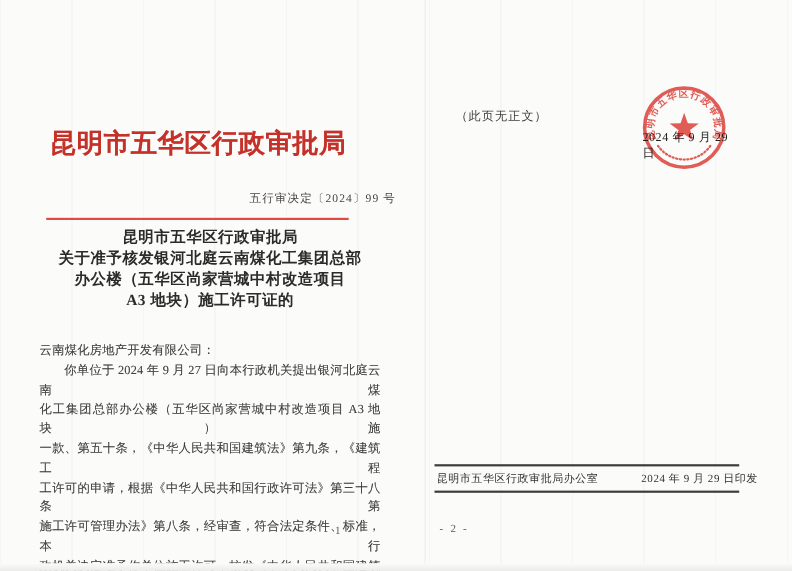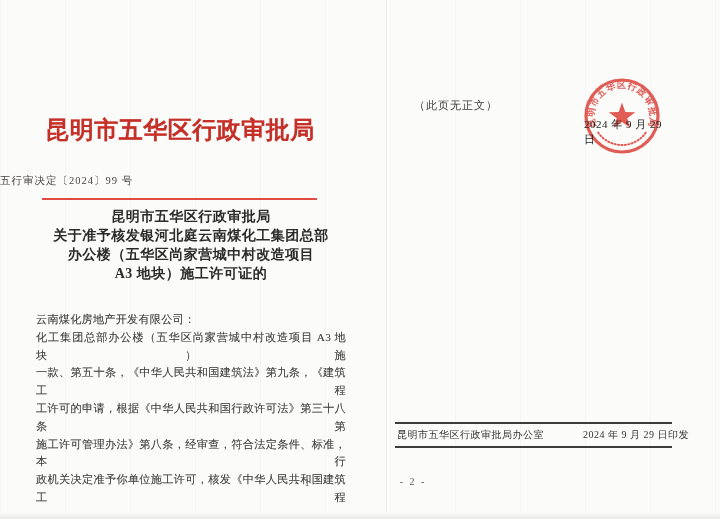--- a/index.html
+++ b/index.html
@@ -17,21 +17,21 @@
   .seam{position:absolute;left:386px;top:0;width:1px;height:519px;background:rgba(120,120,120,0.10);}
   .bottom-shade{position:absolute;left:0;top:512px;width:720px;height:7px;background:linear-gradient(#fbfbfa,#ebebe9);}
 
   
   .agency-header{
     position:absolute;left:0;top:114px;width:360px;text-align:center;
     font-size:24px;font-weight:700;color:#c53129;letter-spacing:0.5px;
     text-shadow:0 0 0.6px rgba(197,49,41,0.55);
   }
   .doc-number{
-    position:absolute;left:0;top:174px;width:360px;text-align:left;
+    position:absolute;left:0;top:174px;width:360px;text-align:right;
     font-size:10.5px;color:#4a4540;letter-spacing:1px;
   }
   .red-divider{position:absolute;left:42px;top:198px;width:275px;height:2px;background:#df4b42;}
   .doc-title{
     position:absolute;left:20px;top:207px;width:342px;text-align:center;
     font-size:14px;font-weight:700;color:#2b2b2b;line-height:19px;letter-spacing:0.5px;
   }
   .body-text{
     position:absolute;left:36px;top:311px;width:310px;
     font-size:11.2px;color:#414141;line-height:17.8px;letter-spacing:0.2px;
@@ -72,20 +72,21 @@
 
   <div class="doc-title">
     <div>昆明市五华区行政审批局</div>
     <div>关于准予核发银河北庭云南煤化工集团总部</div>
     <div>办公楼（五华区尚家营城中村改造项目</div>
     <div>A3 地块）施工许可证的</div>
   </div>
 
   <div class="body-text">
     <div class="body-line">云南煤化房地产开发有限公司：</div>
+    <div class="body-line fill indent">你单位于 2024 年 9 月 27 日向本行政机关提出银河北庭云南煤</div>
     <div class="body-line fill">化工集团总部办公楼（五华区尚家营城中村改造项目 A3 地块）施</div>
     <div class="body-line fill">一款、第五十条，《中华人民共和国建筑法》第九条，《建筑工程</div>
     <div class="body-line fill">工许可的申请，根据《中华人民共和国行政许可法》第三十八条第</div>
     <div class="body-line fill">施工许可管理办法》第八条，经审查，符合法定条件、标准，本行</div>
     <div class="body-line fill">政机关决定准予你单位施工许可，核发《中华人民共和国建筑工程</div>
 
   </div>
 
   <div class="page-num p1">- 1 -</div>
 

